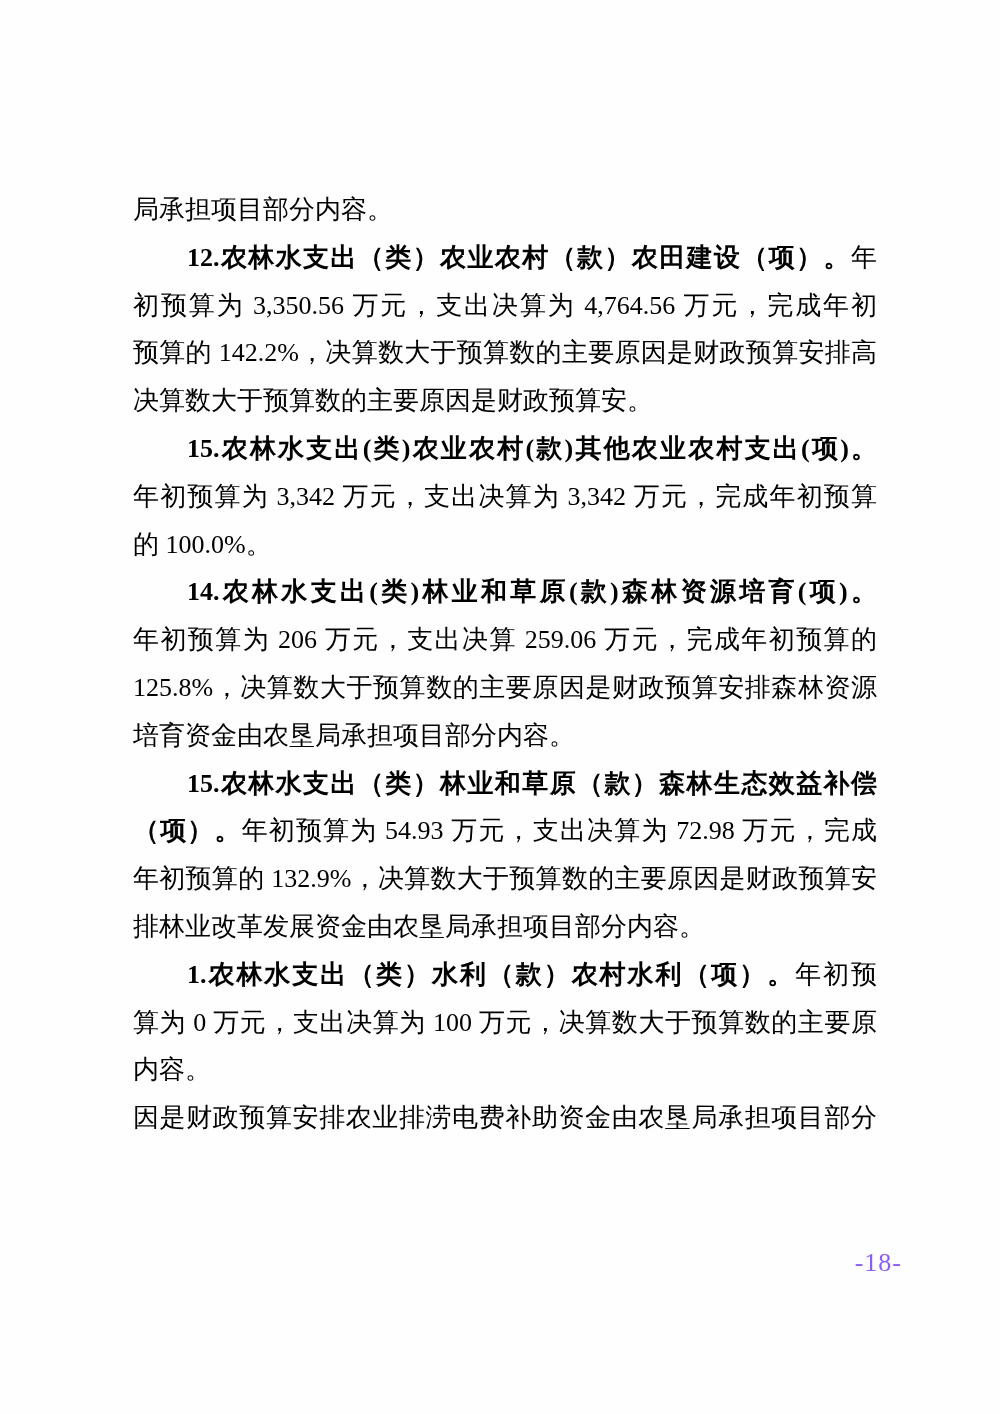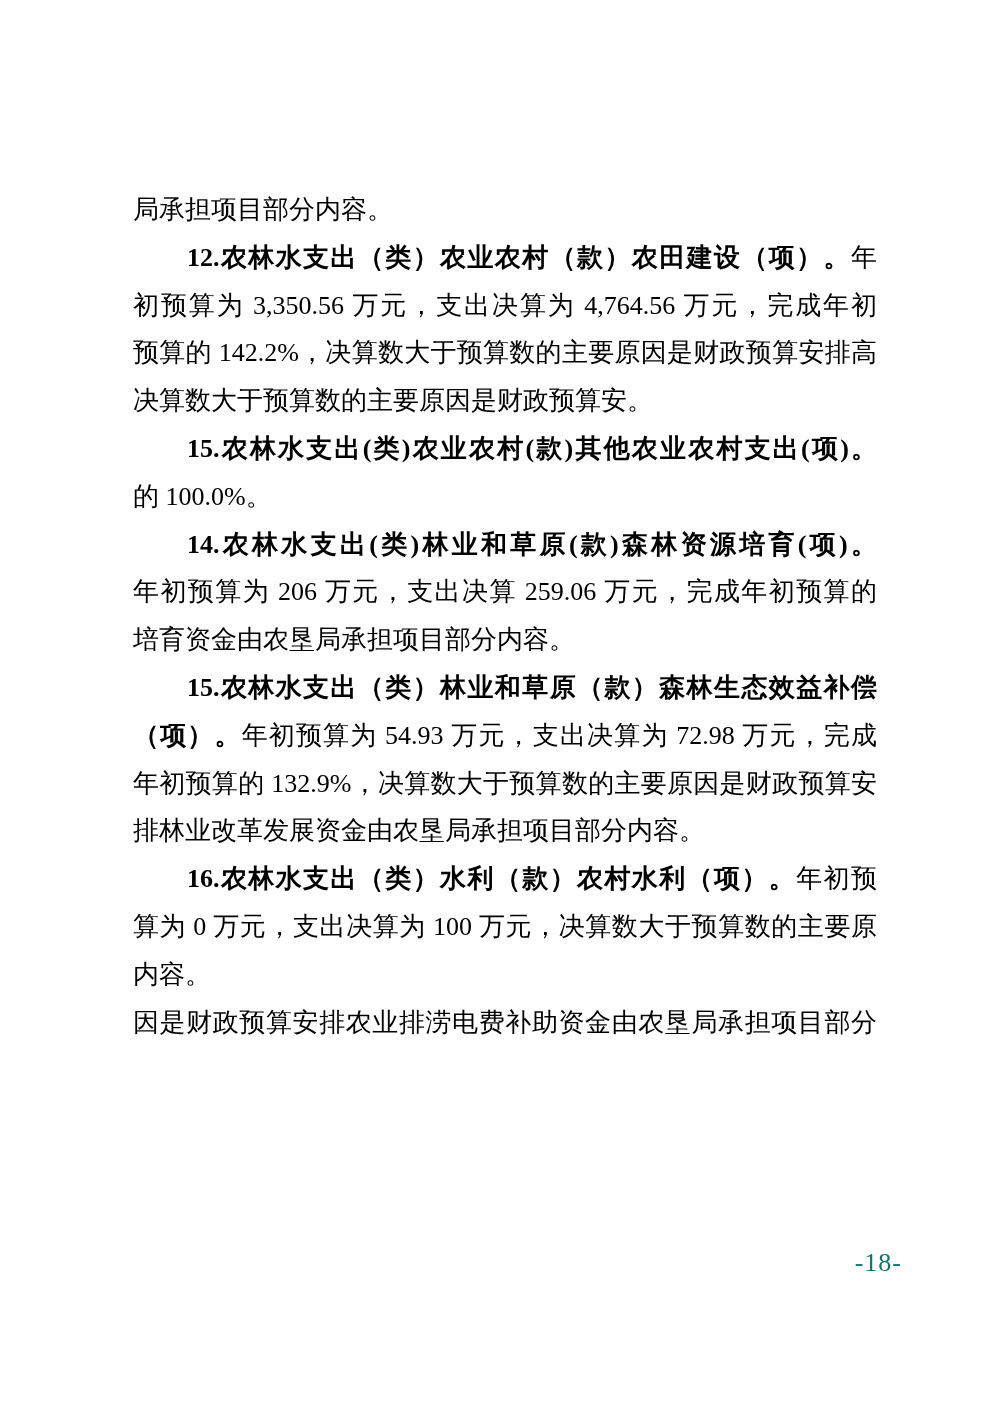--- a/index.html
+++ b/index.html
@@ -42,41 +42,43 @@
   .run-bold {
     font-weight: 700;
   }
   .page-number {
     position: absolute;
     top: 1247px;
     right: 126px;
     font-size: 26px;
     line-height: 32px;
     letter-spacing: 1px;
-    color: #0f766e;
+    color: #8b5cf6;
   }
 </style>
 </head>
 <body>
 
 <div class="page">
   <div class="doc-body">
       <div class="line"><span class="run-regular">局承担项目部分内容。</span></div>
       <div class="line indent justify"><span class="run-bold">12.农林水支出（类）农业农村（款）农田建设（项）。</span><span class="run-regular">年</span></div>
       <div class="line justify"><span class="run-regular">初预算为 3,350.56 万元，支出决算为 4,764.56 万元，完成年初</span></div>
       <div class="line justify"><span class="run-regular">预算的 142.2%，决算数大于预算数的主要原因是财政预算安排高</span></div>
       <div class="line"><span class="run-regular">决算数大于预算数的主要原因是财政预算安。</span></div>
       <div class="line indent justify"><span class="run-bold">15.农林水支出(类)农业农村(款)其他农业农村支出(项)。</span></div>
+      <div class="line justify"><span class="run-regular">年初预算为 3,342 万元，支出决算为 3,342 万元，完成年初预算</span></div>
       <div class="line"><span class="run-regular">的 100.0%。</span></div>
       <div class="line indent justify"><span class="run-bold">14.农林水支出(类)林业和草原(款)森林资源培育(项)。</span></div>
       <div class="line justify"><span class="run-regular">年初预算为 206 万元，支出决算 259.06 万元，完成年初预算的</span></div>
+      <div class="line justify"><span class="run-regular">125.8%，决算数大于预算数的主要原因是财政预算安排森林资源</span></div>
       <div class="line"><span class="run-regular">培育资金由农垦局承担项目部分内容。</span></div>
       <div class="line indent justify"><span class="run-bold">15.农林水支出（类）林业和草原（款）森林生态效益补偿</span></div>
       <div class="line justify"><span class="run-bold">（项）。</span><span class="run-regular">年初预算为 54.93 万元，支出决算为 72.98 万元，完成</span></div>
       <div class="line justify"><span class="run-regular">年初预算的 132.9%，决算数大于预算数的主要原因是财政预算安</span></div>
       <div class="line"><span class="run-regular">排林业改革发展资金由农垦局承担项目部分内容。</span></div>
-      <div class="line indent justify"><span class="run-bold">16.农林水支出（类）水利（款）农村水利（项）。</span><span class="run-regular">年初预</span></div>
+      <div class="line indent justify"><span class="run-bold">1.农林水支出（类）水利（款）农村水利（项）。</span><span class="run-regular">年初预</span></div>
       <div class="line justify"><span class="run-regular">算为 0 万元，支出决算为 100 万元，决算数大于预算数的主要原</span></div>
       <div class="line"><span class="run-regular">内容。</span></div>
       <div class="line justify"><span class="run-regular">因是财政预算安排农业排涝电费补助资金由农垦局承担项目部分</span></div>
     </div>
   <div class="page-number">-18-</div>
 </div>
 
 </body></html>

